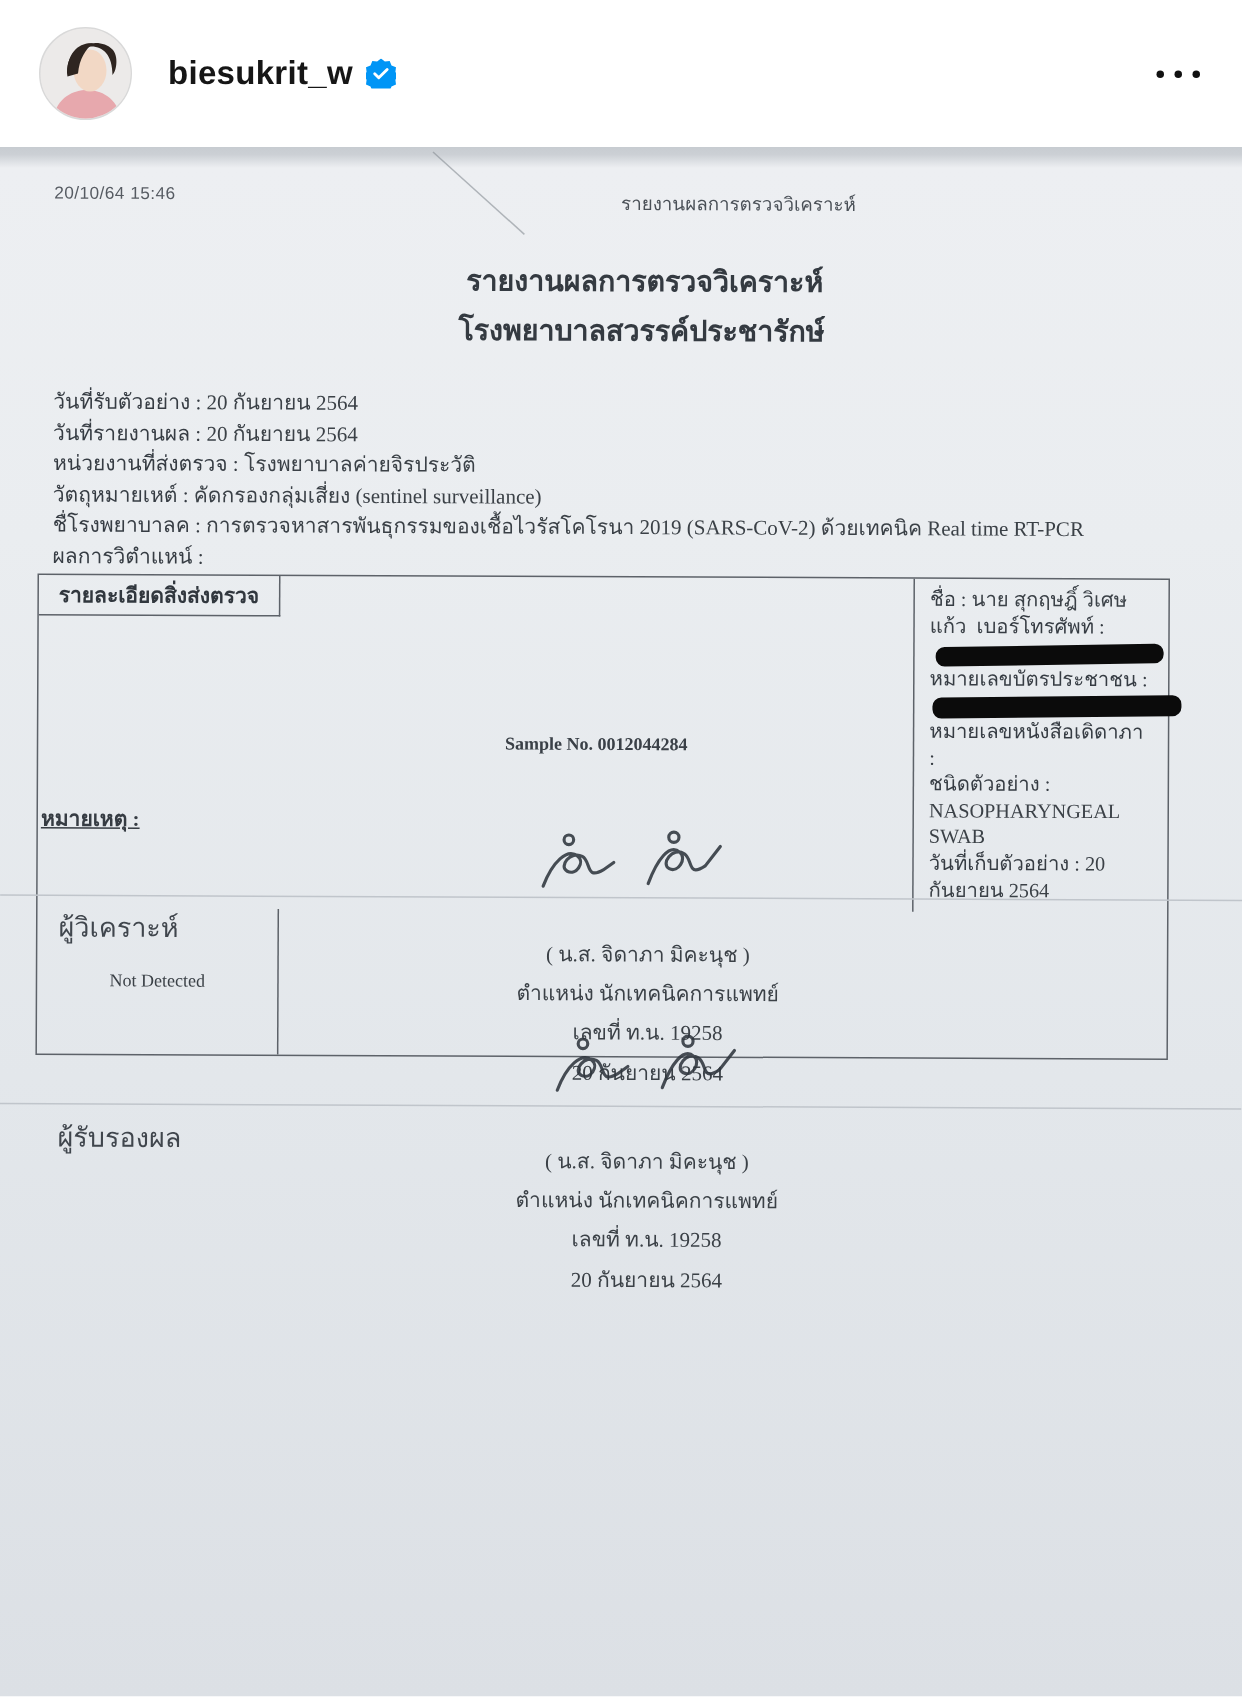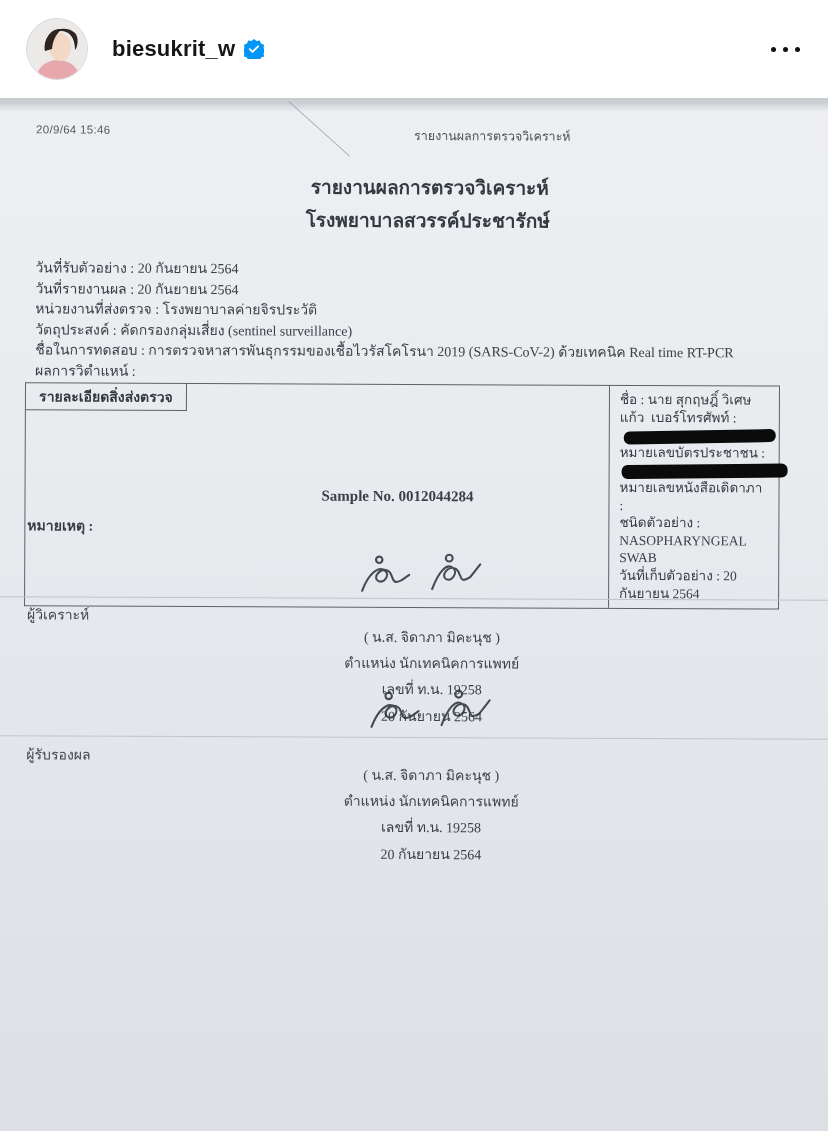--- a/index.html
+++ b/index.html
@@ -39,36 +39,36 @@
   .info-line b { font-weight:400; color:#363c43; }
 
   
   .tbl { position:absolute; top:286px; left:24px; width:755px; border:1.2px solid #5d6269;
     display:grid; grid-template-columns:161px 1fr 169px; background:transparent; }
   .tbl .cell { border-right:1.2px solid #5d6269; }
   .tbl .cell:nth-child(3n) { border-right:none; }
   .tbl .hd { height:27px; display:flex; align-items:center; justify-content:center;
     font-weight:700; font-size:14px; color:#31373e; border-bottom:1.2px solid #5d6269; }
   .tbl .bd { min-height:97px; }
-  .tbl .c-center { display:flex; align-items:center; justify-content:center; font-size:15px; }
+  .tbl .c-center { display:flex; align-items:center; justify-content:center; font-size:12px; }
   .tbl .detail { padding:5px 10px 6px; font-size:13.5px; line-height:17.6px; }
   .tbl .detail b { font-weight:400; color:#363c43; }
   .sample-no { font-weight:700; color:#3a4047; }
 
   .redact { display:inline-block; background:#0b0b0b; border-radius:6px; vertical-align:middle; }
   .redact.phone { width:152px; height:13px; transform:rotate(-1.2deg); margin-left:4px; }
   .redact.idcard { width:166px; height:14px; transform:rotate(-.8deg); margin-left:2px; }
 
-  .remark { position:absolute; top:418px; left:27px; font-size:14px; font-weight:700; color:#363c43; }
+  .remark { position:absolute; top:438px; left:27px; font-size:14px; font-weight:700; color:#363c43;text-decoration:underline; }
 
   .rule { position:absolute; left:0; width:100%; height:1px; background:#c0c5cb; }
   .rule.r1 { top:500px; }
   .rule.r2 { top:639px; }
 
-  .sec-label { position:absolute; left:27px; font-size:14px; color:#40464d;text-align:right; }
+  .sec-label { position:absolute; left:39px; font-size:18px; color:#40464d;text-align:right; }
   .sec-label.analyst { top:507px; }
   .sec-label.certifier { top:647px; }
 
   .signer { position:absolute; left:0; width:100%; text-align:center; font-size:14px;
     line-height:26.2px; color:#3b4147; transform:translateX(18px); }
   .signer.one { top:527px; }
   .signer.two { top:665px; }
 
   .sig { position:absolute; width:152px; height:48px; }
   .sig.one { top:455px; left:352px; }
@@ -100,41 +100,41 @@
       <i></i>
       <i></i>
   </div>
 </div>
 
 <div class="photo">
   <div class="crease"></div>
 
   <div class="doc">
 
-    <div class="print-ts">20/9/64 15:46</div>
+    <div class="print-ts">20/10/64 15:46</div>
     <div class="print-hd">รายงานผลการตรวจวิเคราะห์</div>
 
     <div class="doc-title">รายงานผลการตรวจวิเคราะห์</div>
     <div class="doc-subtitle">โรงพยาบาลสวรรค์ประชารักษ์</div>
 
     <div class="info">
       <div class="info-line">
         <b>วันที่รับตัวอย่าง :</b> <span>20 กันยายน 2564</span>
       </div>
       <div class="info-line">
         <b>วันที่รายงานผล :</b> <span>20 กันยายน 2564</span>
       </div>
       <div class="info-line">
         <b>หน่วยงานที่ส่งตรวจ :</b> <span>โรงพยาบาลค่ายจิรประวัติ</span>
       </div>
       <div class="info-line">
-        <b>วัตถุประสงค์ :</b> <span>คัดกรองกลุ่มเสี่ยง (sentinel surveillance)</span>
-      </div>
-      <div class="info-line">
-        <b>ชื่อในการทดสอบ :</b> <span>การตรวจหาสารพันธุกรรมของเชื้อไวรัสโคโรนา 2019 (SARS-CoV-2) ด้วยเทคนิค Real time RT-PCR</span>
+        <b>วัตถุหมายเหต์ :</b> <span>คัดกรองกลุ่มเสี่ยง (sentinel surveillance)</span>
+      </div>
+      <div class="info-line">
+        <b>ชื่โรงพยาบาลค :</b> <span>การตรวจหาสารพันธุกรรมของเชื้อไวรัสโคโรนา 2019 (SARS-CoV-2) ด้วยเทคนิค Real time RT-PCR</span>
       </div>
       <div class="info-line">
         <b>ผลการวิตำแหน์ :</b>
       </div>
     </div>
 
     <div class="tbl">
       <div class="cell hd">รายละเอียดสิ่งส่งตรวจ</div>
 
       <div class="cell bd c-center">
@@ -154,20 +154,23 @@
           <span></span>
         </div>
         <div>
           <b>ชนิดตัวอย่าง :</b>
           <span>NASOPHARYNGEAL SWAB</span>
         </div>
         <div>
           <b>วันที่เก็บตัวอย่าง :</b>
           <span>20 กันยายน 2564</span>
         </div>
+      </div>
+      <div class="cell bd c-center">
+        <span>Not Detected</span>
       </div>
     </div>
 
     <div class="remark">หมายเหตุ :</div>
 
     <svg class="sig one" viewBox="0 0 152 48">
       <circle cx="27" cy="7" r="3.2"></circle>
       <path d="M10,38 C16,22 26,12 33,18 C38,22 32,31 26,28 C20,25 28,14 36,18 C42,21 38,34 50,27 L57,22"></path>
       <circle cx="97" cy="5" r="3.4"></circle>
       <path d="M80,36 C86,20 94,9 101,15 C106,19 100,29 94,26 C88,23 96,11 104,16 C110,20 106,32 118,24 L128,11"></path>

